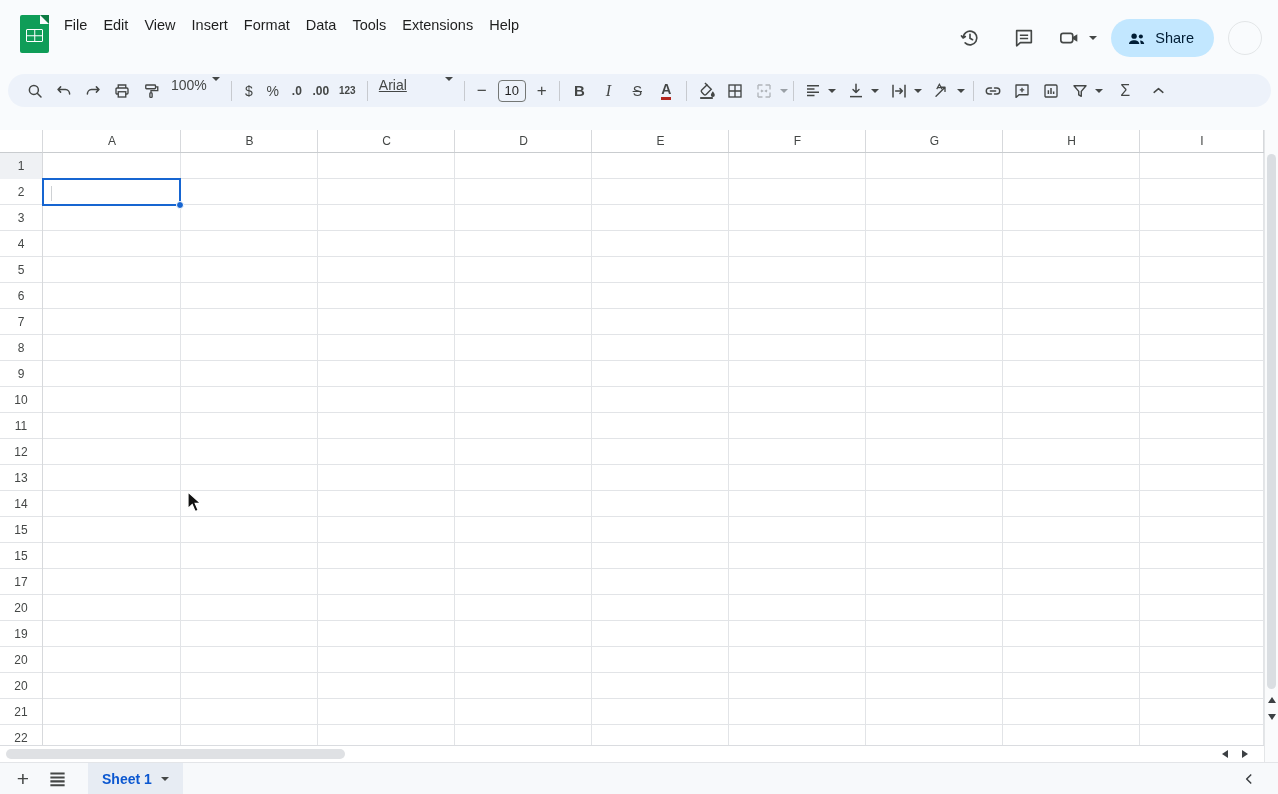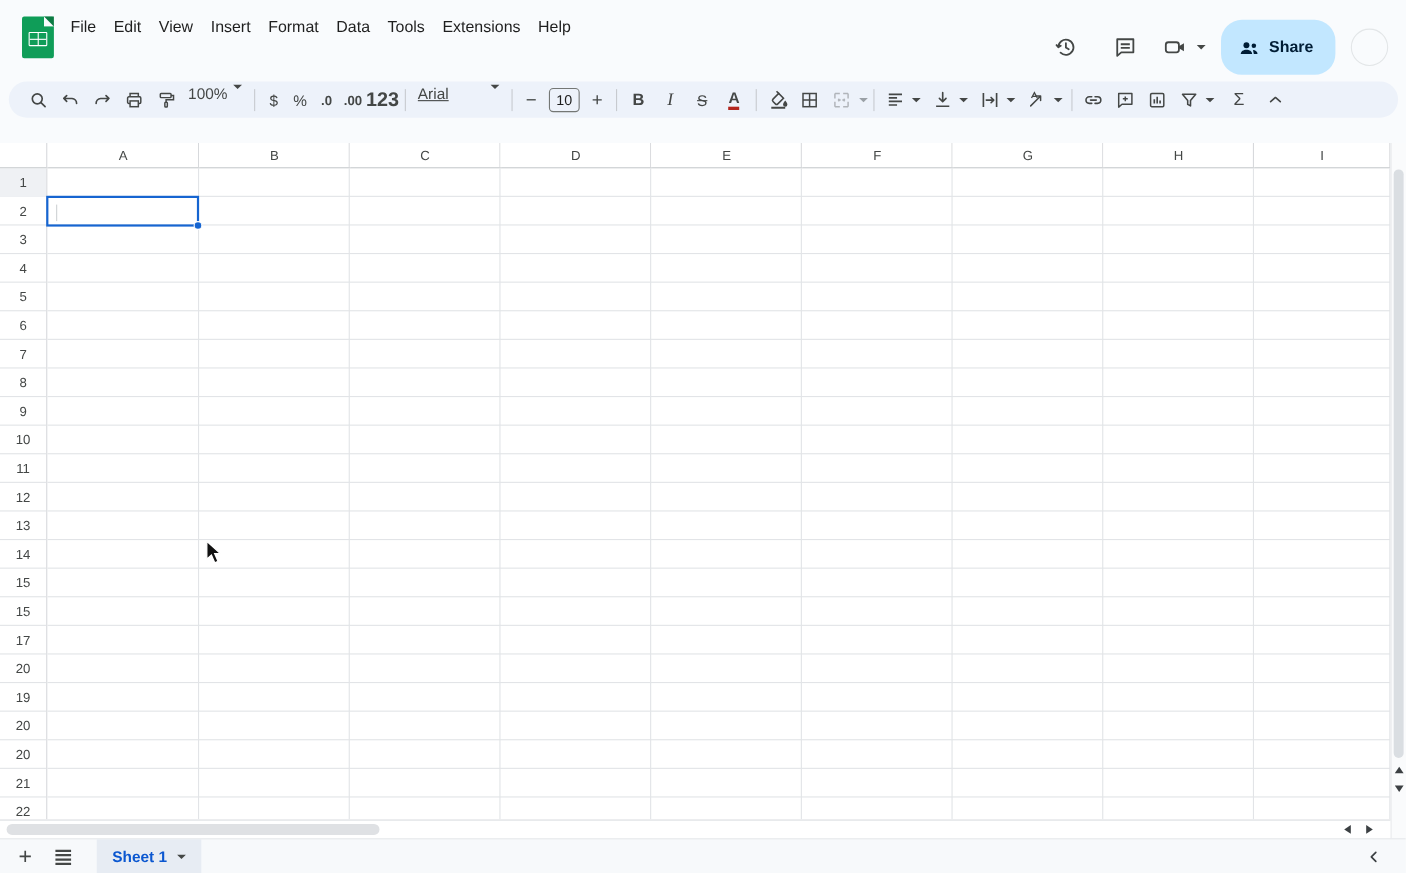--- a/index.html
+++ b/index.html
@@ -19,21 +19,21 @@
   .title-block { position:absolute; left:64px; top:13px; }
   .title-row { display:flex; align-items:center; gap:14px; height:26px; }
   .doc-title { font-size:18px; color:#1f1f1f; }
   .title-icons { display:flex; align-items:center; gap:15px; color:#444746; }
   .menu-row { display:flex; margin-top:2px; margin-left:-8px; }
   .menu-item { font-size:14.5px; color:#1f1f1f; padding:2px 8px; border-radius:4px; cursor:default; }
 
   .top-actions { position:absolute; right:16px; top:18px; display:flex; align-items:center; gap:14px; }
   .icon-btn { width:40px; height:40px; display:flex; align-items:center; justify-content:center; border-radius:50%; color:#444746; }
   .meet-group { display:flex; align-items:center; gap:2px; }
-  .share-btn { height:50px; padding:0 20px 0 16px; border-radius:19px; background:#c2e7ff; color:#001d35; font-size:14.5px; font-weight:bold; display:flex; align-items:center; gap:9px; border:none; }
+  .share-btn { height:38px; padding:0 20px 0 16px; border-radius:19px; background:#c2e7ff; color:#001d35; font-size:14.5px; font-weight:normal; display:flex; align-items:center; gap:9px; border:none; }
   .avatar { width:34px; height:34px; border-radius:50%; background:
      radial-gradient(ellipse 60% 35% at 50% 96%, #f6f7f8 0 60%, transparent 61%),
      radial-gradient(circle at 50% 30%, #241d18 0 17%, transparent 18%),
      radial-gradient(circle at 50% 40%, #7a4a32 0 14%, transparent 15%),
      radial-gradient(circle at 50% 33%, #2e2category521 0 19%, transparent 20%),
      #ccd6dd; border:1px solid #e3e6e8; }
 
   
   .toolbar { position:absolute; left:8px; top:74px; width:1263px; height:33px; background:#edf2fa; border-radius:17px; display:flex; align-items:center; padding:0 12px; color:#444746; }
   .tbtn { min-width:29px; height:27px; display:flex; align-items:center; justify-content:center; border-radius:4px; color:#444746; font-size:14px; }
@@ -188,21 +188,21 @@
     </span>
     <span class="zoom-ctl">
       <span>100%</span>
       <span class="caret-down"></span>
     </span>
     <span class="tdiv"></span>
     <span class="tbtn narrow">$</span>
     <span class="tbtn narrow">%</span>
     <span class="tbtn narrow num-glyph">.0</span>
     <span class="tbtn narrow num-glyph">.00</span>
-    <span class="tbtn num-glyph" style="font-size:18px">123</span>
+    <span class="tbtn num-glyph" style="font-size:10px">123</span>
     <span class="tdiv"></span>
     <span class="font-ctl">
       <span>Arial</span>
       <span class="caret-down"></span>
     </span>
     <span class="tdiv"></span>
     <span class="tbtn narrow" style="font-size:17px">−</span>
     <span class="fontsize-box">10</span>
     <span class="tbtn narrow" style="font-size:17px">+</span>
     <span class="tdiv"></span>

